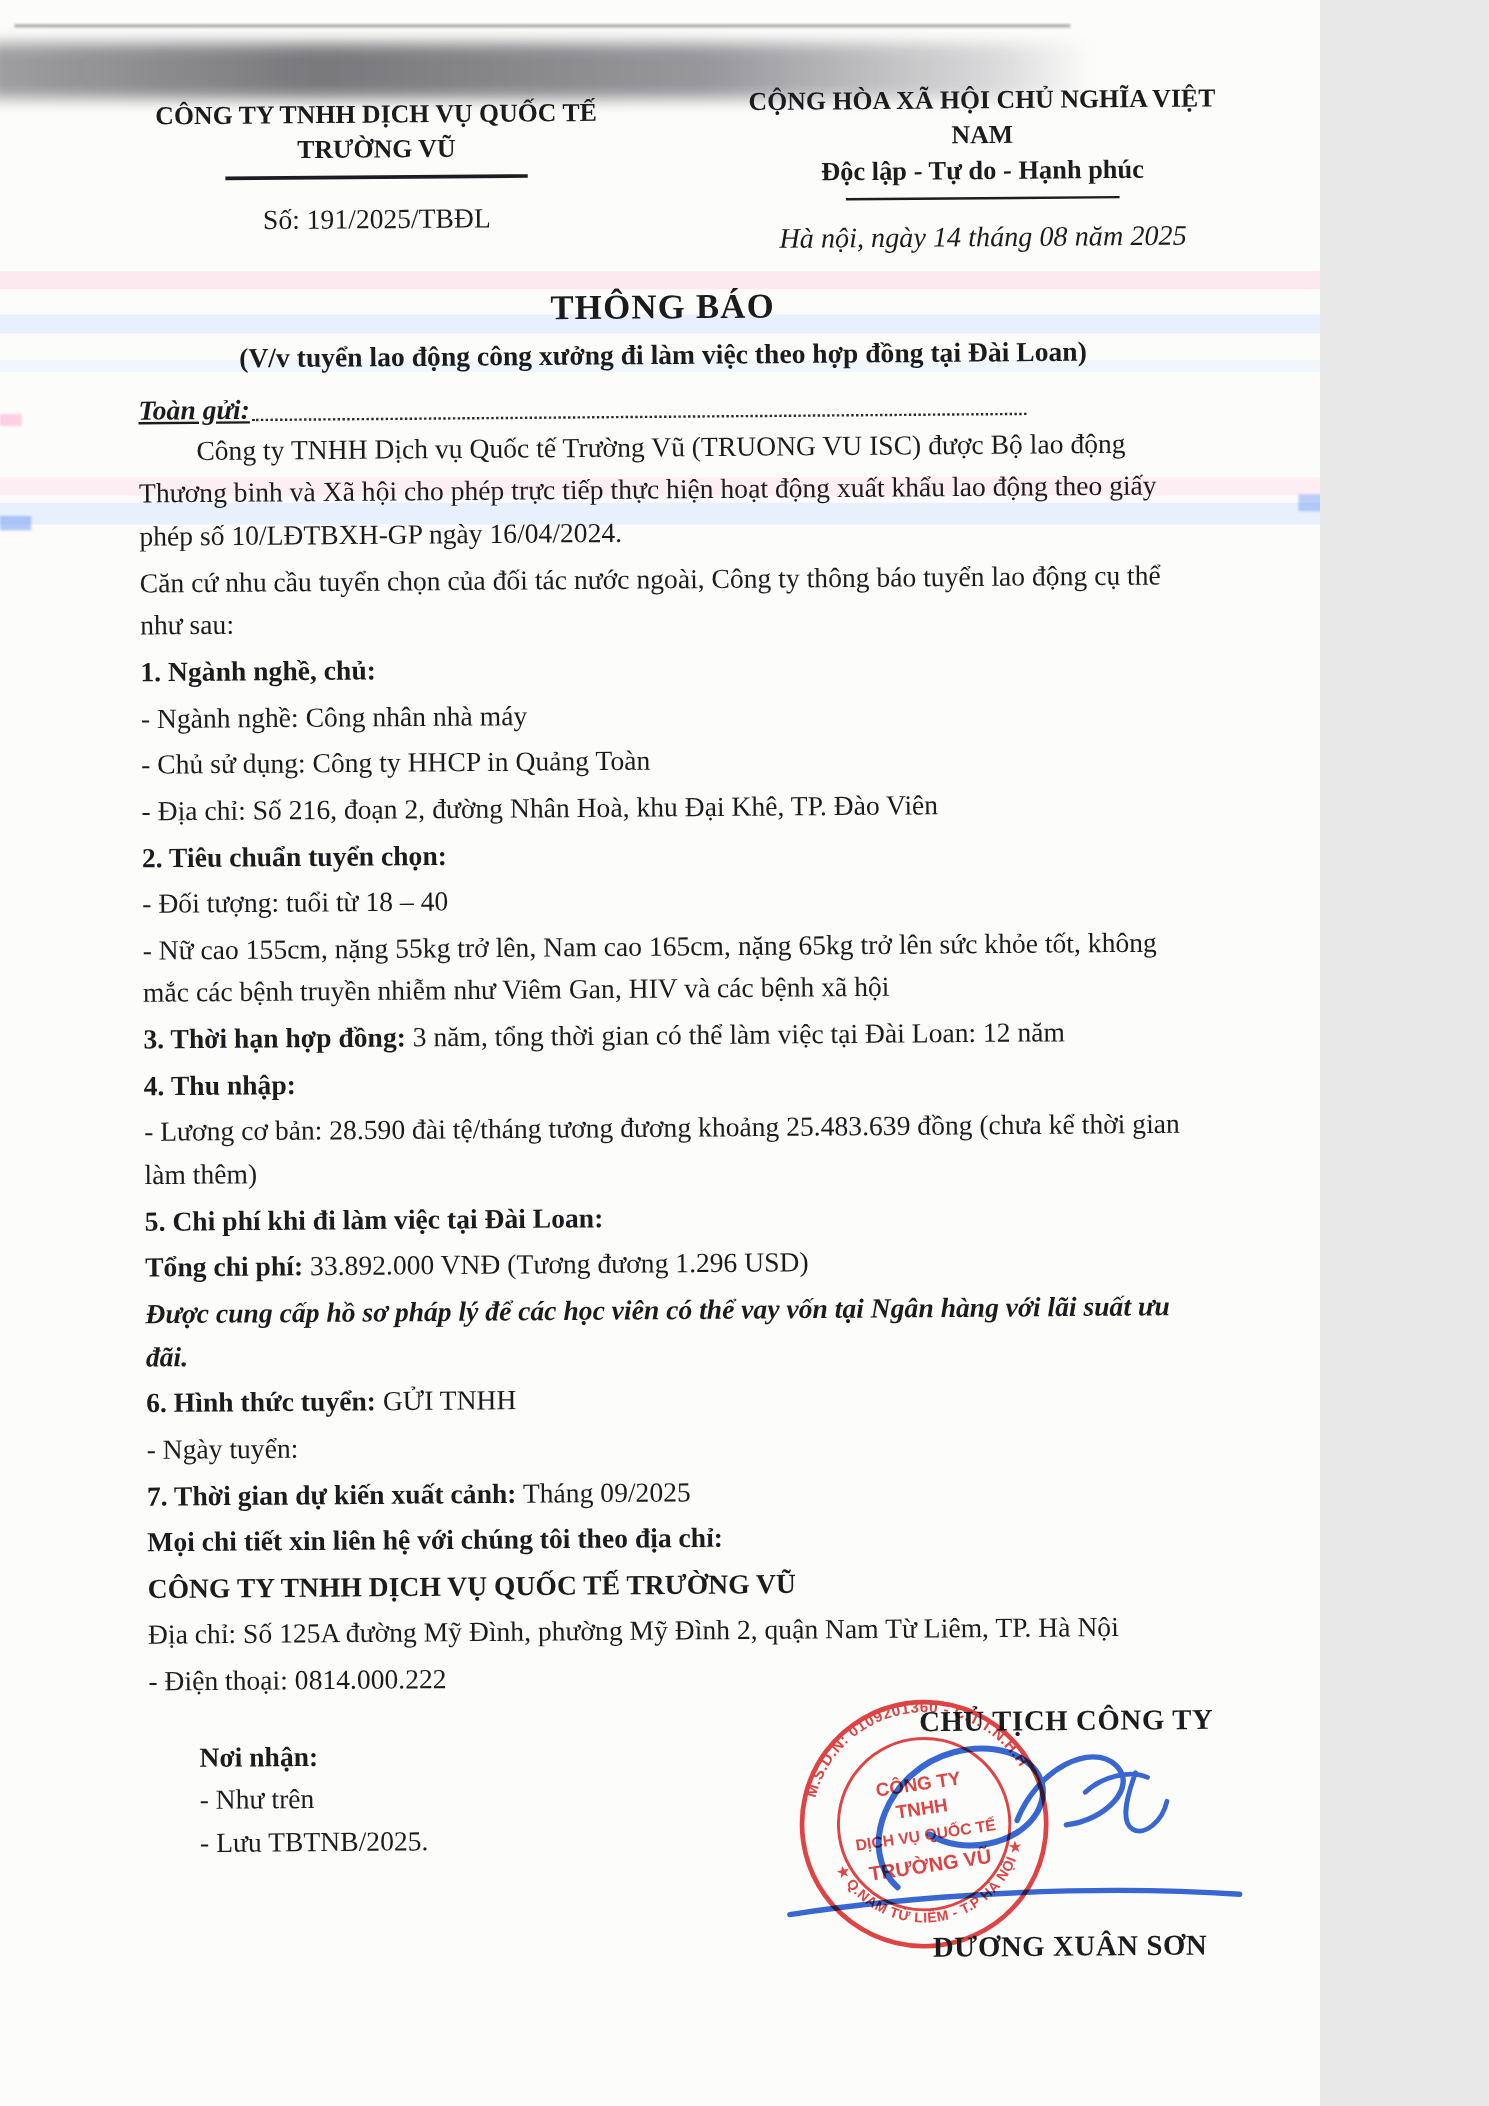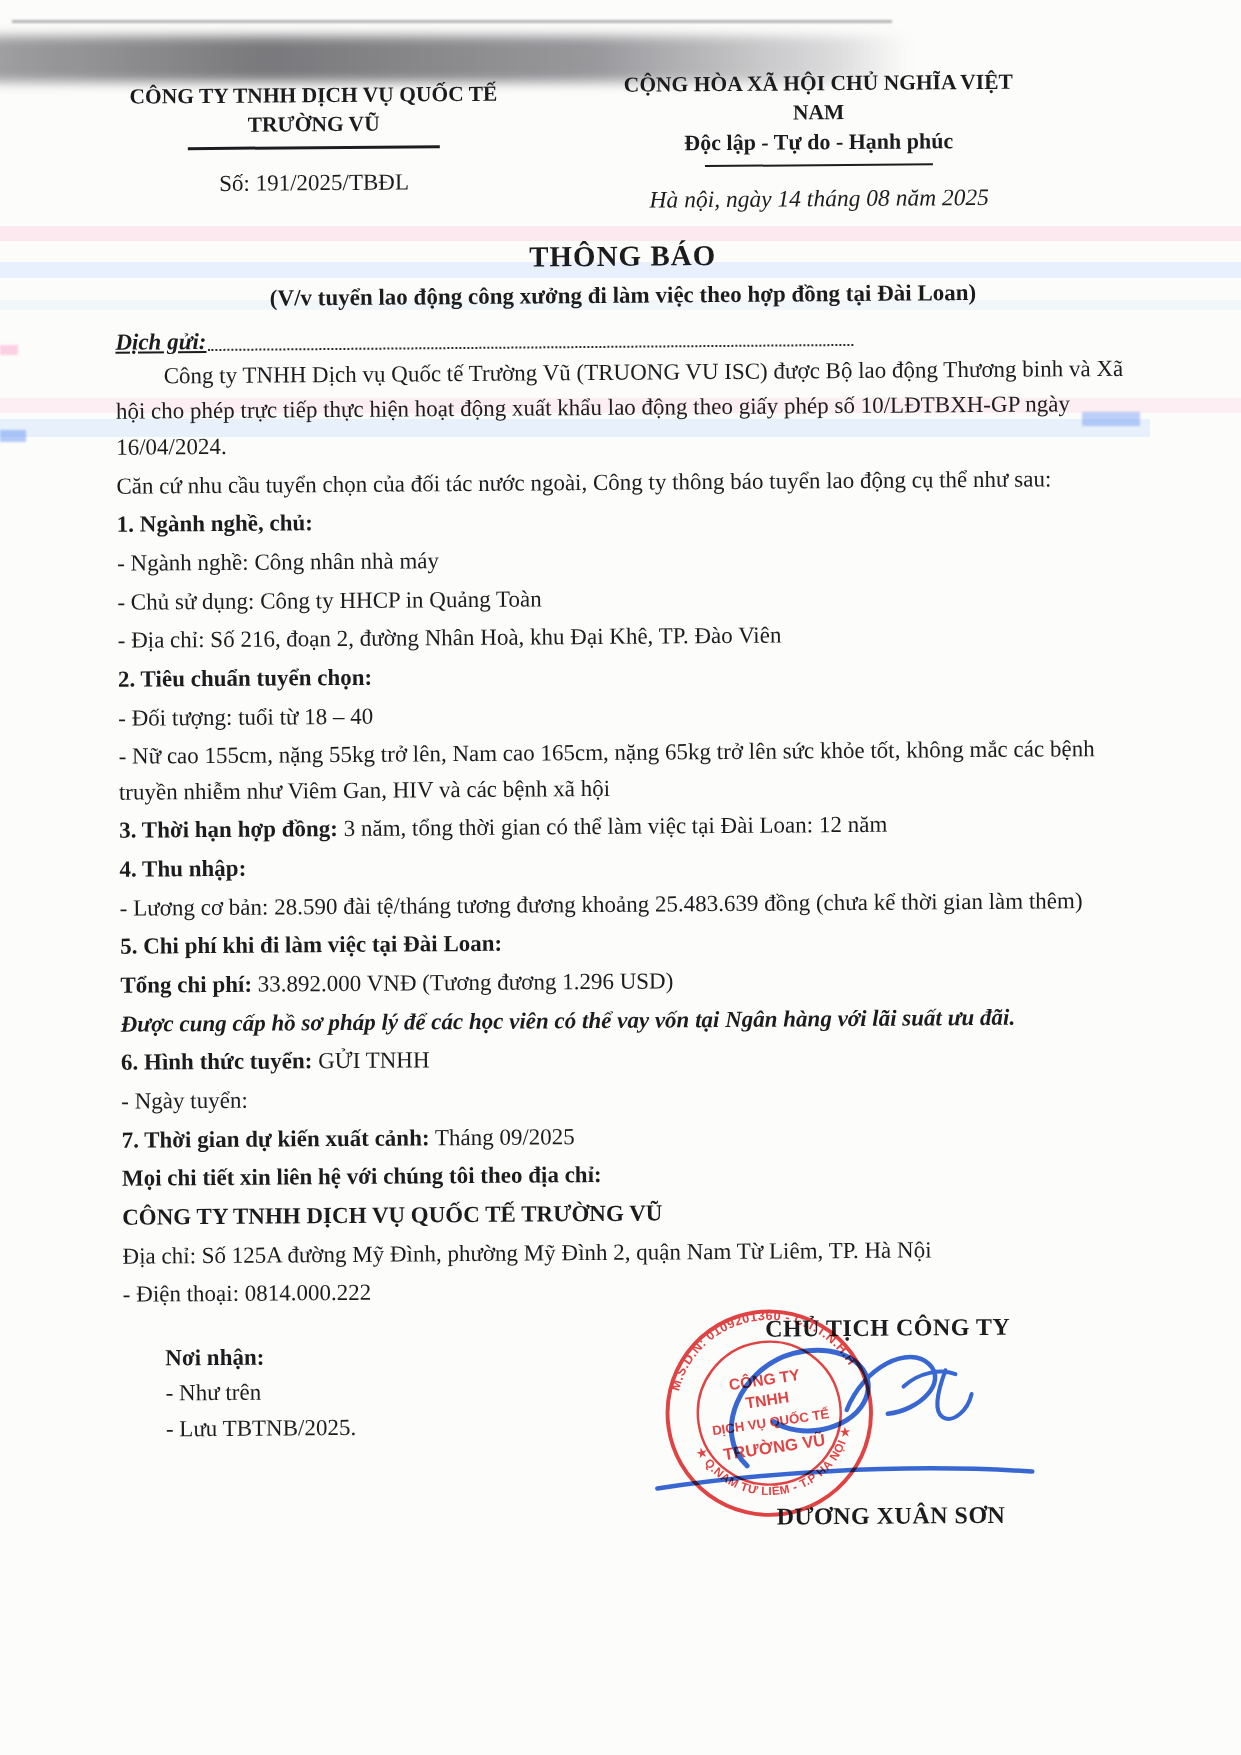--- a/index.html
+++ b/index.html
@@ -4,21 +4,21 @@
 <style>
   :root{
     --stamp-red:#dd3333;
     --sig-blue:#2e5fd0;
     --ink:#1c1c1e;
   }
   html,body{margin:0;padding:0;}
   body{background:#e8e8e8;}
   .page{
     position:relative;
-    width:1241px;height:1755px;
+    width:1100px;height:1755px;
     background:#fcfcfb;
     overflow:hidden;
     font-family:"Liberation Serif", serif;
     color:var(--ink);
   }
   
   .artifact{position:absolute;pointer-events:none;}
   .smudge-line{top:20px;left:12px;width:880px;height:3px;background:#8d8d8f;opacity:.65;filter:blur(1px);}
   .smudge-blob{top:36px;left:-10px;width:920px;height:46px;
     background:linear-gradient(90deg,rgba(48,48,54,.45),rgba(40,40,46,.62) 30%,rgba(52,52,60,.5) 65%,rgba(80,80,90,.18) 92%,transparent);
@@ -102,21 +102,21 @@
         <div class="h-motto">Độc lập - Tự do - Hạnh phúc</div>
         <div class="rule rule2"></div>
         <div class="h-date">Hà nội, ngày 14 tháng 08 năm 2025</div>
       </div>
     </div>
 
     <div class="title">THÔNG BÁO</div>
     <div class="subtitle">(V/v tuyển lao động công xưởng đi làm việc theo hợp đồng tại Đài Loan)</div>
 
     <div class="salutation">
-      <span class="kg">Dịch gửi:</span>
+      <span class="kg">Toàn gửi:</span>
       <span class="dots"></span>
     </div>
 
     <p class="indent">Công ty TNHH Dịch vụ Quốc tế Trường Vũ (TRUONG VU ISC) được Bộ lao động Thương binh và Xã hội cho phép trực tiếp thực hiện hoạt động xuất khẩu lao động theo giấy phép số 10/LĐTBXH-GP ngày 16/04/2024.</p>
     <p>Căn cứ nhu cầu tuyển chọn của đối tác nước ngoài, Công ty thông báo tuyển lao động cụ thể như sau:</p>
 
     <p class="b">1. Ngành nghề, chủ:</p>
     <p>- Ngành nghề: Công nhân nhà máy</p>
     <p>- Chủ sử dụng: Công ty HHCP in Quảng Toàn</p>
     <p>- Địa chỉ: Số 216, đoạn 2, đường Nhân Hoà, khu Đại Khê, TP. Đào Viên</p>

